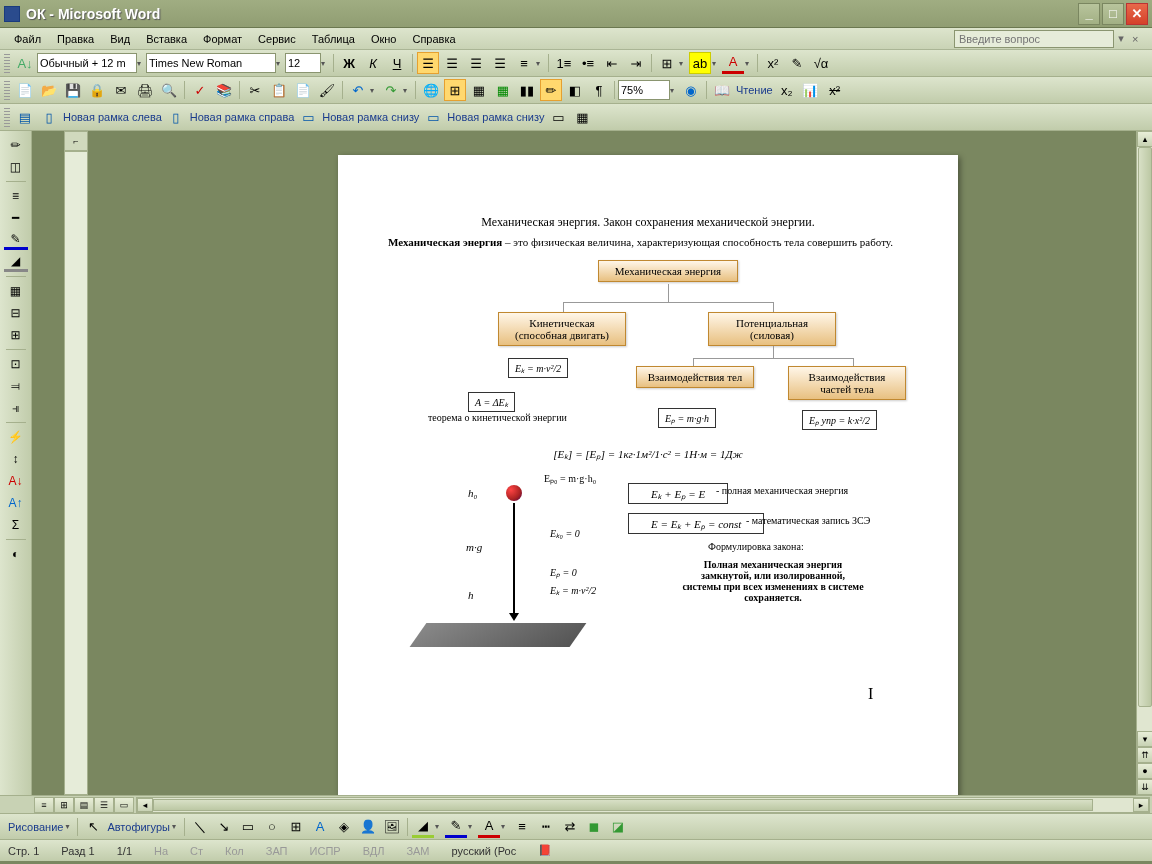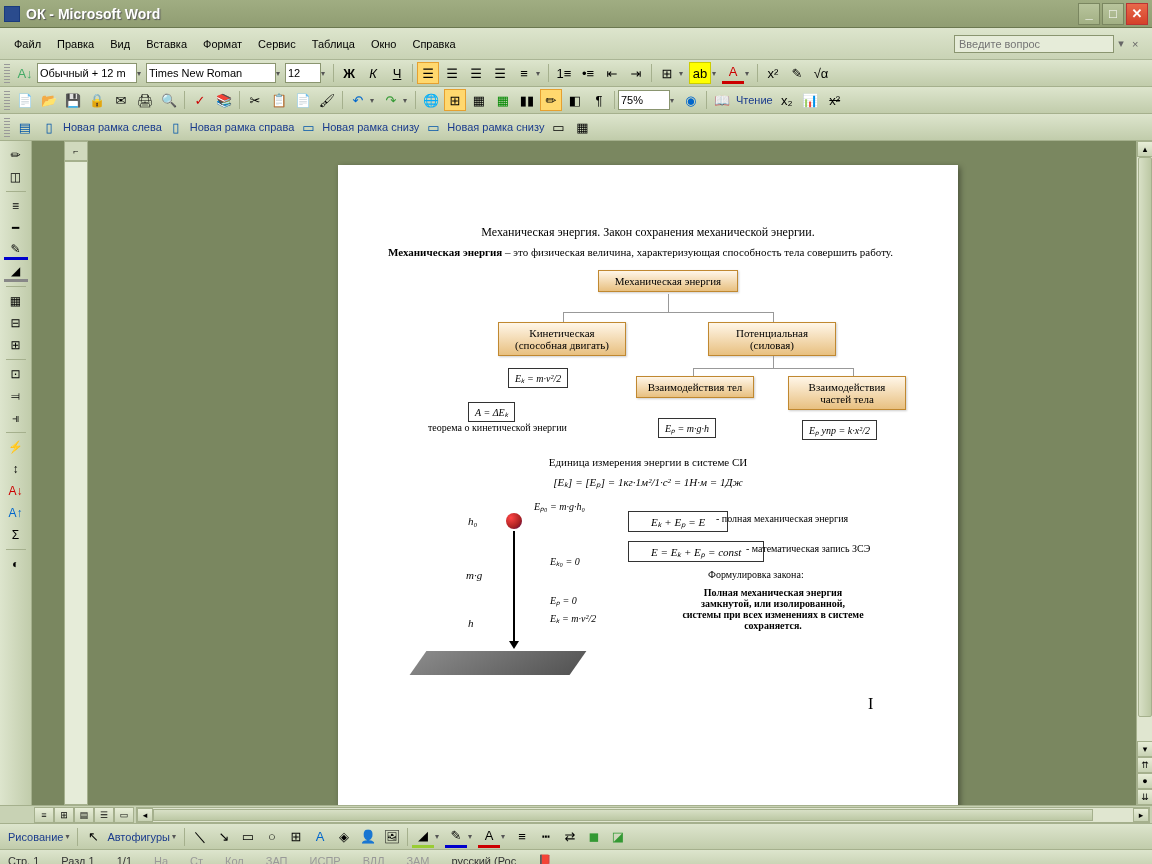--- a/index.html
+++ b/index.html
@@ -7,21 +7,21 @@
 
 
 .title-bar { height: 28px; background: linear-gradient(#a0ad82, #909d72); display: flex; align-items: center; padding: 0 4px; border-bottom: 1px solid #6b7850; }
 .title-bar .doc-icon { width: 16px; height: 16px; background: #2a4b8d; border: 1px solid #1a3b7d; margin-right: 6px; }
 .title-text { color: #fff; font-weight: bold; font-size: 14px; flex: 1; text-shadow: 1px 1px 1px #555; }
 .window-controls { display: flex; gap: 2px; }
 .win-btn { width: 22px; height: 22px; background: linear-gradient(#b8c49c, #a2b084); border: 1px solid #7a8660; display: flex; align-items: center; justify-content: center; color: #fff; font-size: 13px; font-weight: bold; }
 .win-btn.close { background: linear-gradient(#e8694a, #d4412a); border-color: #b33; }
 
 
-.menu-bar { height: 32px; background: linear-gradient(#dde5cd, #c9d3b5); display: flex; align-items: center; padding: 0 6px; border-bottom: 1px solid #aab595; }
+.menu-bar { height: 22px; background: linear-gradient(#dde5cd, #c9d3b5); display: flex; align-items: center; padding: 0 6px; border-bottom: 1px solid #aab595; }
 .menu-item { padding: 3px 8px; cursor: default; }
 .help-box { margin-left: auto; display: flex; align-items: center; }
 .help-input { width: 160px; height: 18px; border: 1px solid #8a9570; background: #e6ecd9; padding: 0 4px; font-size: 11px; color: #888; }
 .help-dd { width: 14px; text-align: center; color: #666; }
 .help-close { width: 14px; color: #666; margin-left: 4px; }
 
 
 .toolbar { background: linear-gradient(#dde5cd, #c1ccab); border-bottom: 1px solid #a5b08d; display: flex; align-items: center; padding: 2px 4px; min-height: 25px; }
 .toolbar .grip { width: 6px; height: 20px; background: repeating-linear-gradient(0deg, #999, #999 1px, transparent 1px, transparent 3px); margin-right: 3px; }
 .tb-select { height: 20px; border: 1px solid #8a9570; background: #fff; font-size: 11px; padding: 0 2px; }
@@ -288,35 +288,34 @@
             <span>Взаимодействия</span><br><span>частей тела</span>
           </div>
 
           <div class="d-formula" style="left:120px;top:98px;">Eₖ = m·v²/2</div>
           <div class="d-formula" style="left:80px;top:132px;">A = ΔEₖ</div>
           <div class="d-text" style="left:40px;top:152px;width:140px;">теорема о кинетической энергии</div>
           <div class="d-formula" style="left:270px;top:148px;">Eₚ = m·g·h</div>
           <div class="d-formula" style="left:414px;top:150px;">Eₚ упр = k·x²/2</div>
         </div>
 
-        <div class="si-section">Единица измерения энергии в системе СИ</div>
         <div class="si-section" style="font-style:italic;">[Eₖ] = [Eₚ] = 1кг·1м²/1·с² = 1Н·м = 1Дж</div>
 
         <div class="lower-section">
           <div class="ball-diagram">
             <span style="position:absolute;left:50px;top:6px;font-style:italic;">h₀</span>
             <div class="ball"></div>
             <div class="arrow-down"></div>
             <div class="arrow-head"></div>
             <span style="position:absolute;left:48px;top:60px;font-style:italic;">m·g⃗</span>
             <span style="position:absolute;left:50px;top:108px;font-style:italic;">h</span>
             <div class="floor"></div>
           </div>
 
-          <div style="position:absolute;left:146px;top:2px;font-style:italic;font-size:10px;">Eₚ₀ = m·g·h₀</div>
+          <div style="position:absolute;left:156px;top:2px;font-size:10px;">Eₚ₀ = m·g·h₀</div>
           <div style="position:absolute;left:162px;top:18px;font-style:italic;font-size:10px;margin-top:39px;">Eₖ₀ = 0</div>
           <div style="position:absolute;left:162px;top:96px;font-style:italic;font-size:10px;">Eₚ = 0</div>
           <div style="position:absolute;left:162px;top:114px;font-style:italic;font-size:10px;">Eₖ = m·v²/2</div>
 
           <div style="position:absolute;left:240px;top:14px;"><span class="formula-box">Eₖ + Eₚ = E</span></div>
           <div style="position:absolute;left:328px;top:16px;font-size:10px;">- полная механическая энергия</div>
           <div style="position:absolute;left:240px;top:44px;"><span class="formula-box">E = Eₖ + Eₚ = const</span></div>
           <div style="position:absolute;left:358px;top:46px;font-size:10px;">- математическая запись ЗСЭ</div>
 
           <div style="position:absolute;left:320px;top:72px;font-size:10px;">Формулировка закона:</div>

